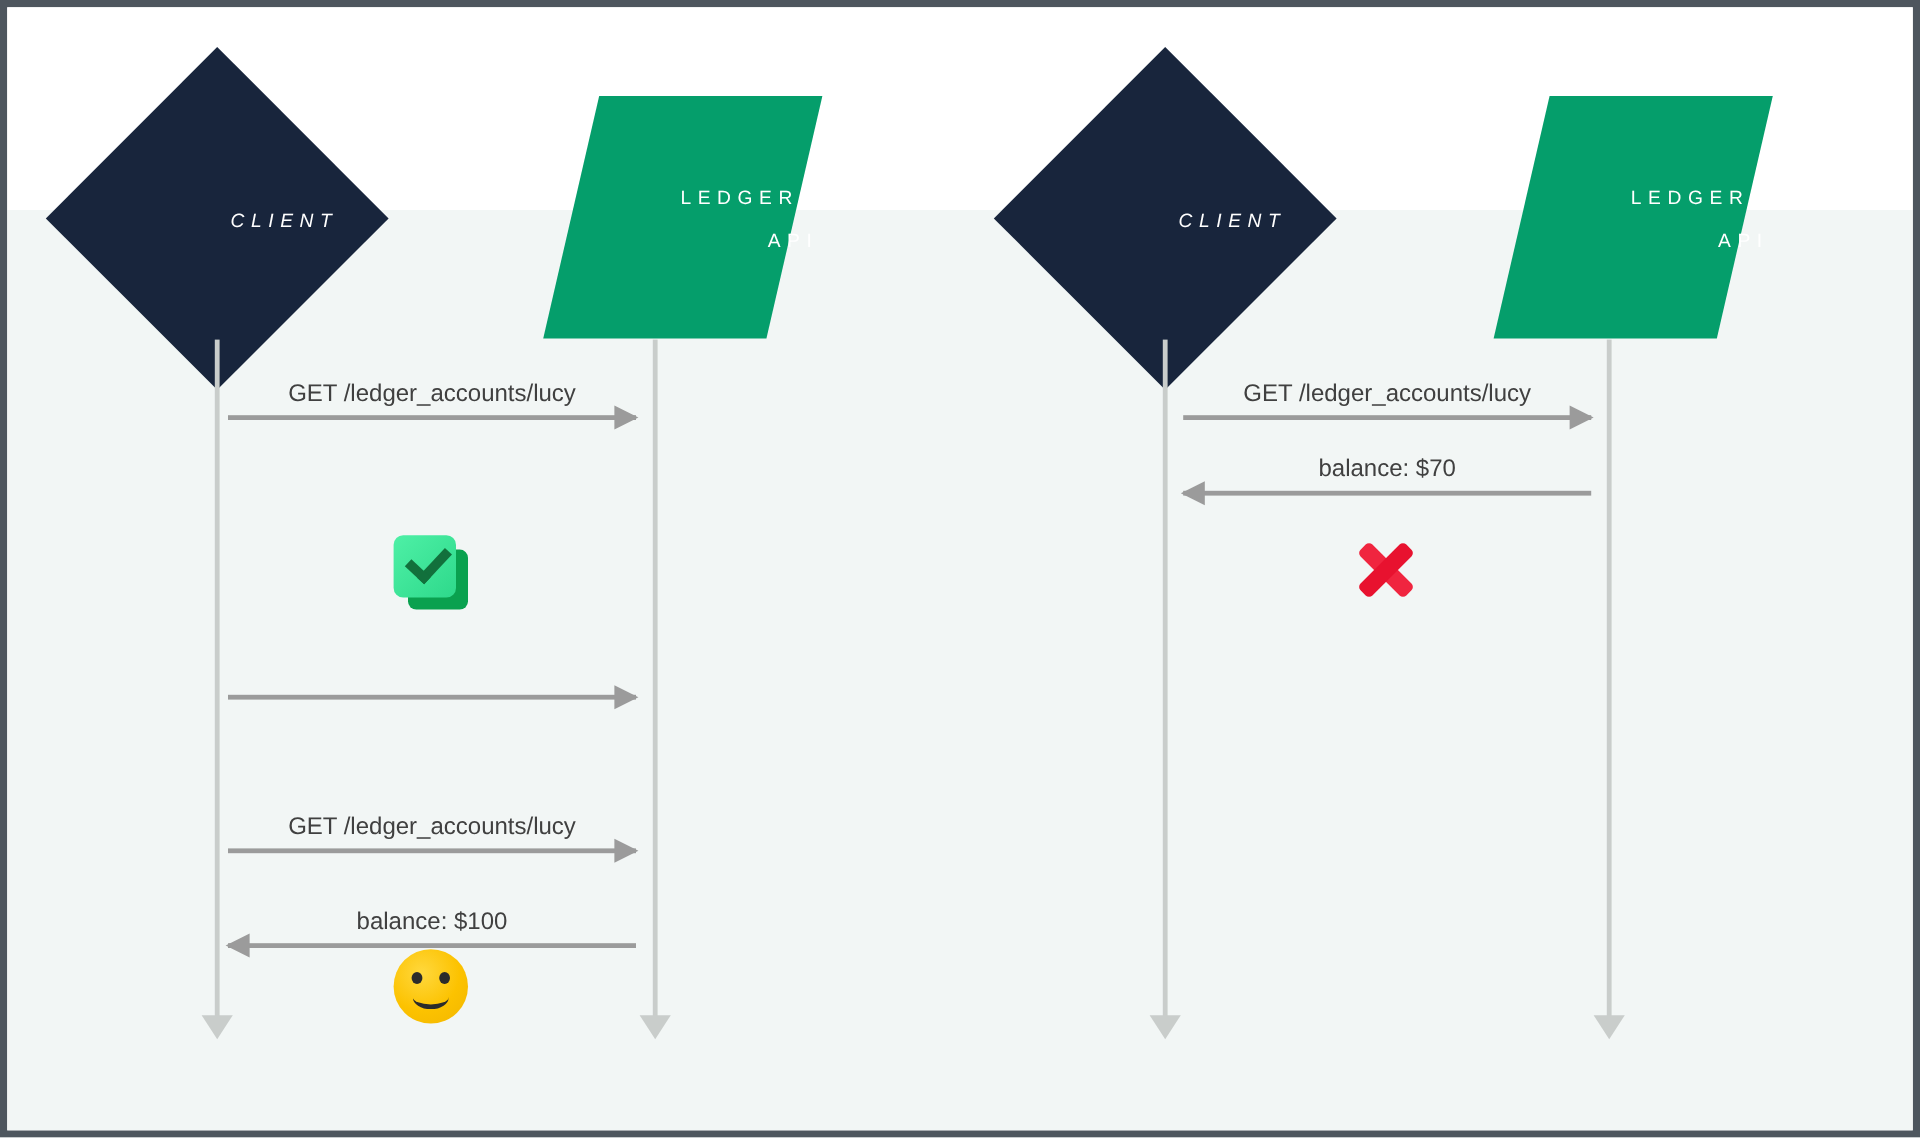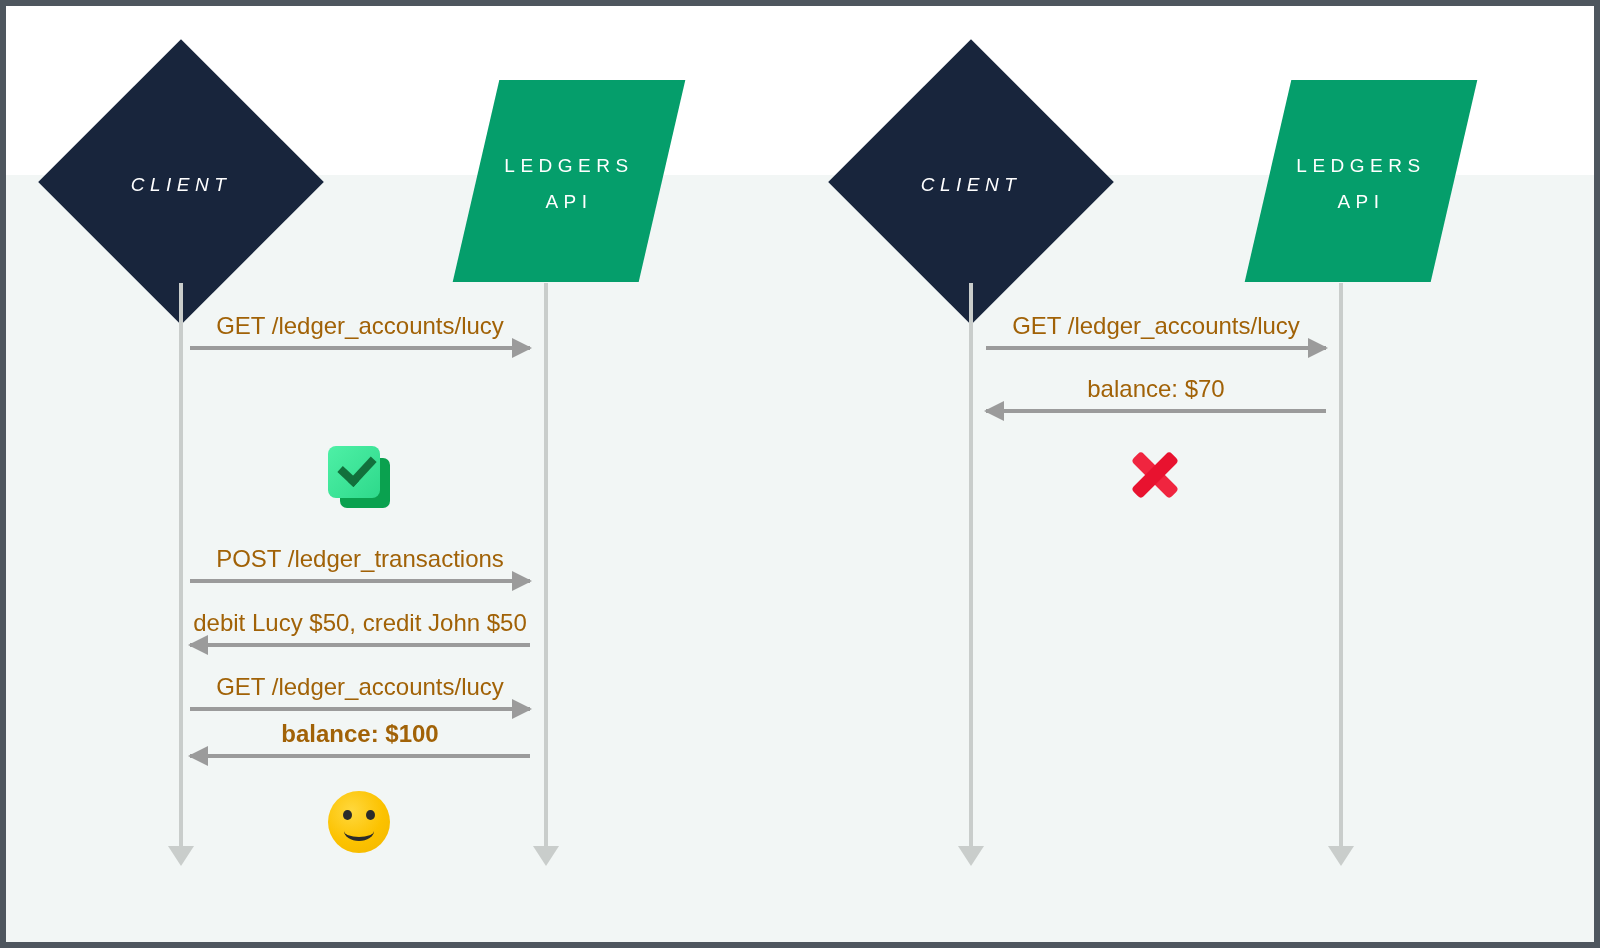--- a/index.html
+++ b/index.html
@@ -49,23 +49,23 @@
   .parallelogram {
     position: absolute;
     width: 186px;
     height: 202px;
     background: #059e6b;
     transform: skewX(-13deg);
   }
   .actor-label {
     position: absolute;
     color: #ffffff;
-    font-size: 19px;
+    font-size: 16px;
     letter-spacing: 5.5px;
-    text-align: center;
+    text-align: right;
     line-height: 36px;
     white-space: pre-line;
     font-weight: 400;
     pointer-events: none;
   }
 
   
   .lifeline {
     position: absolute;
     width: 4px;
@@ -110,22 +110,22 @@
     border-top: 10px solid transparent;
     border-bottom: 10px solid transparent;
     border-right: 20px solid #9b9b9b;
   }
   .msg-label {
     position: absolute;
     left: 0;
     right: 0;
     bottom: 10px;
     text-align: center;
-    color: #a16207;
-    font-size: 24px;
+    color: #404040;
+    font-size: 20px;
     white-space: nowrap;
   }
 
   
   .icon-check {
     position: absolute;
     width: 62px;
     height: 62px;
   }
   .icon-check .back {
@@ -226,38 +226,32 @@
 
 
   <div class="icon-check" style="left:322px; top:440px;">
     <div class="back"></div>
     <div class="front">
       <div class="tick"></div>
     </div>
   </div>
 
   <div class="msg" style="left:184px; top:533px; width:340px;">
-    <div class="msg-label">POST /ledger_transactions</div>
-    <div class="msg-line"></div>
-    <div class="msg-arrow-right"></div>
-  </div>
-
-  <div class="msg" style="left:184px; top:597px; width:340px;">
-    <div class="msg-label">debit Lucy $50, credit John $50</div>
-    <div class="msg-line"></div>
-    <div class="msg-arrow-left"></div>
-  </div>
+    <div class="msg-line"></div>
+    <div class="msg-arrow-right"></div>
+  </div>
+
 
   <div class="msg" style="left:184px; top:661px; width:340px;">
     <div class="msg-label">GET /ledger_accounts/lucy</div>
     <div class="msg-line"></div>
     <div class="msg-arrow-right"></div>
   </div>
 
-  <div class="msg" style="left:184px; top:708px; width:340px;font-weight:bold;">
+  <div class="msg" style="left:184px; top:740px; width:340px;">
     <div class="msg-label">balance: $100</div>
     <div class="msg-line"></div>
     <div class="msg-arrow-left"></div>
   </div>
 
   <div class="icon-smile" style="left:322px; top:785px;">
     <div class="eye l"></div>
     <div class="eye r"></div>
     <div class="mouth"></div>
   </div>

